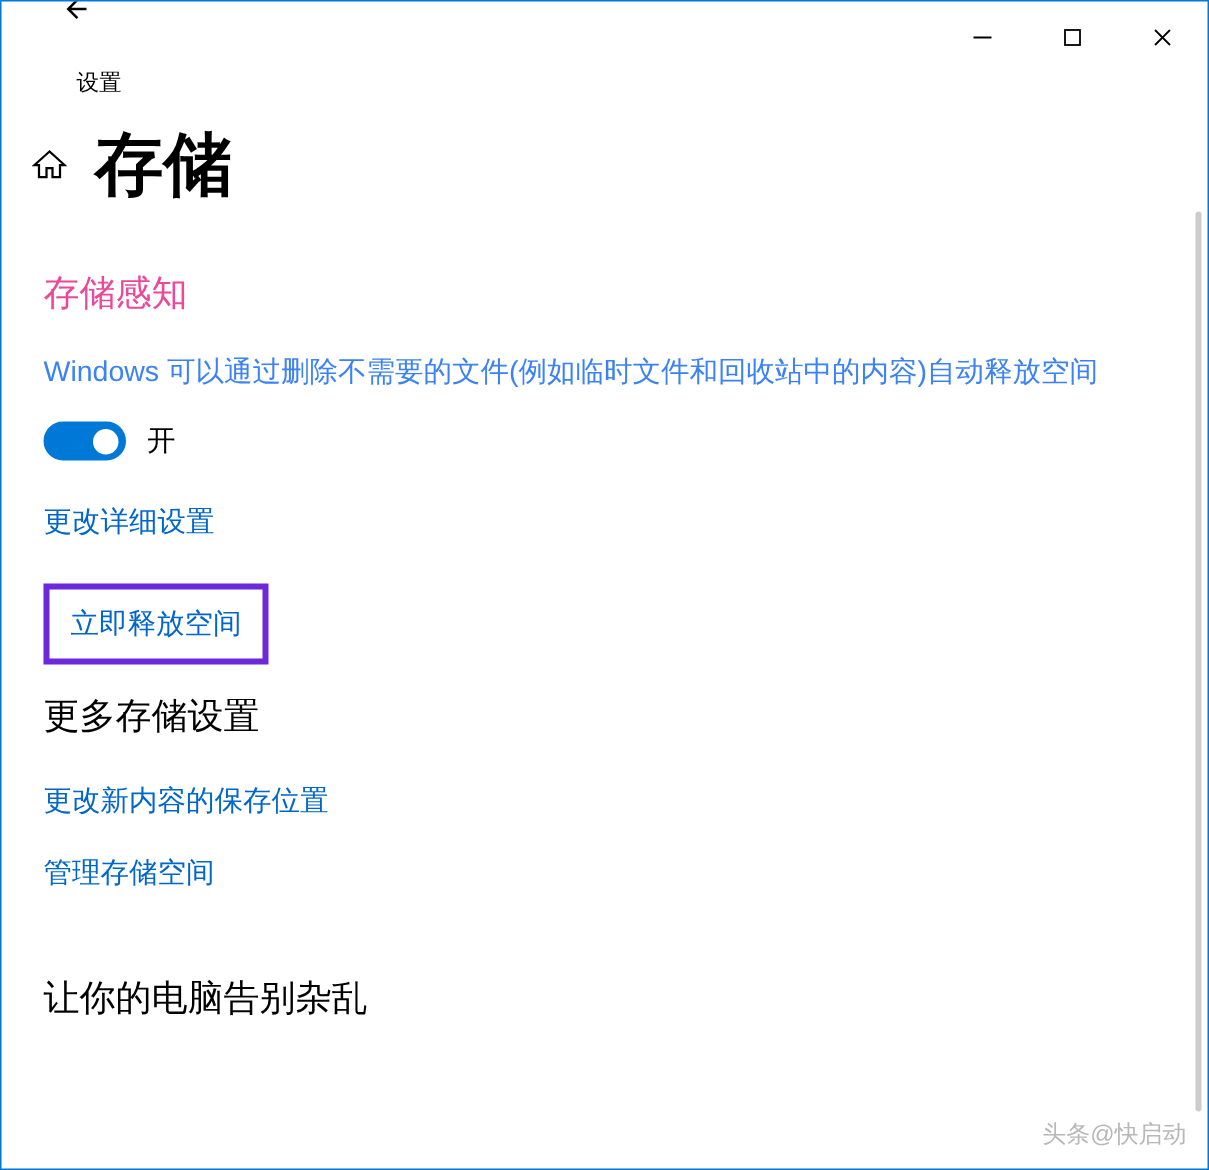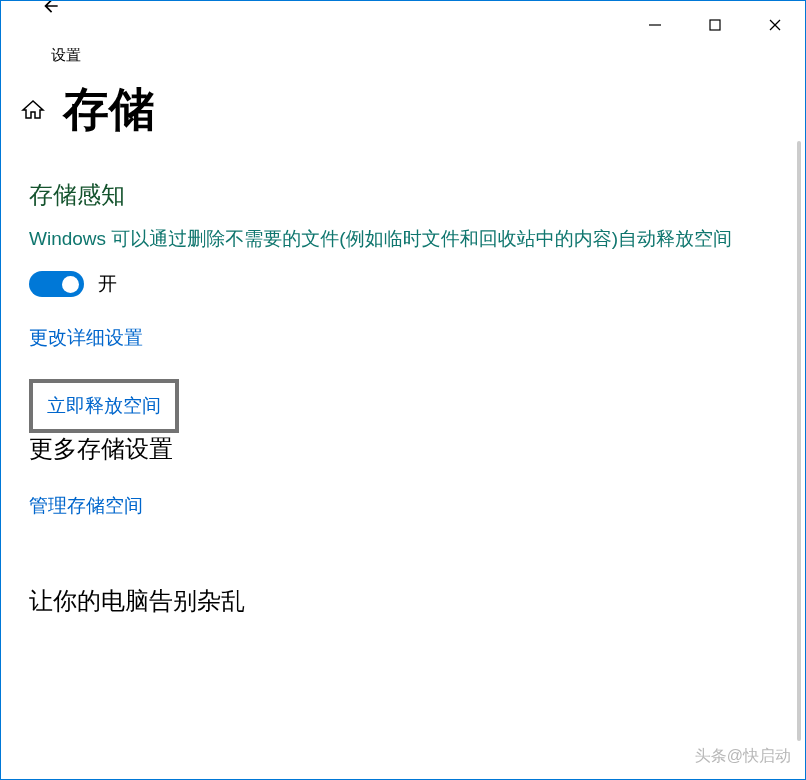--- a/index.html
+++ b/index.html
@@ -76,27 +76,27 @@
       font-size: 46px;
       font-weight: 600;
       color: #000;
     }
     .content {
       padding: 0 28px;
     }
     .section-title {
       font-size: 24px;
       font-weight: 400;
-      color: #14532d;
+      color: #ec4899;
       margin-top: 18px;
-      margin-bottom: 12px;
+      margin-bottom: 22px;
     }
     .description {
       font-size: 19px;
-      color: #0f766e;
+      color: #3b82f6;
       line-height: 1.7;
       margin-bottom: 16px;
     }
     .toggle-row {
       display: flex;
       align-items: center;
       gap: 14px;
       margin-bottom: 28px;
     }
     .toggle {
@@ -121,36 +121,36 @@
       color: #000;
     }
     .link {
       color: #0066cc;
       font-size: 19px;
       cursor: pointer;
       display: inline-block;
       margin-bottom: 22px;
     }
     .link.highlighted {
-      border: 4px solid #737373;
+      border: 4px solid #6d28d9;
       padding: 10px 14px;
-      margin-bottom: 0;
+      margin-bottom: 18px;
       margin-top: 6px;
     }
     .section-title-2 {
       font-size: 24px;
       font-weight: 400;
       color: #000;
       margin-bottom: 28px;
     }
     .section-title-3 {
       font-size: 24px;
       font-weight: 400;
       color: #000;
-      margin-top: 44px;
+      margin-top: 32px;
     }
     .scrollbar {
       position: absolute;
       right: 4px;
       top: 140px;
       width: 4px;
       height: 600px;
       background: #ccc;
       border-radius: 2px;
     }
@@ -218,20 +218,23 @@
   <div>
     <span class="link">更改详细设置</span>
   </div>
 
   <div>
     <span class="link highlighted">立即释放空间</span>
   </div>
 
   <h2 class="section-title-2">更多存储设置</h2>
 
+  <div>
+    <span class="link">更改新内容的保存位置</span>
+  </div>
 
   <div>
     <span class="link">管理存储空间</span>
   </div>
 
   <h2 class="section-title-3">让你的电脑告别杂乱</h2>
 </div>
 
 <div class="scrollbar"></div>
 

